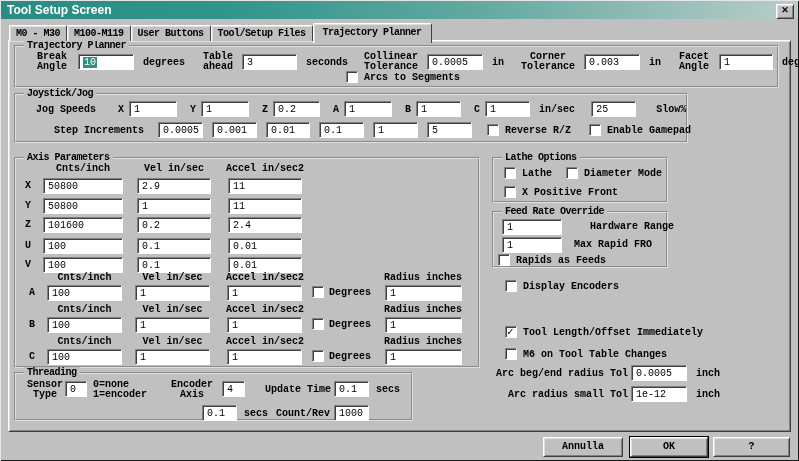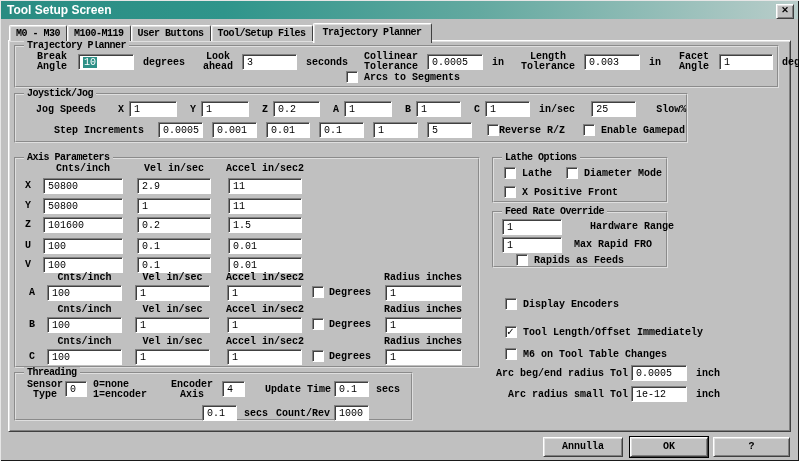--- a/index.html
+++ b/index.html
@@ -84,27 +84,27 @@
   </div>
 
   <div class="tabpage"></div>
 
   <div class="g" style="left:14px;top:45px;width:765px;height:43px;">
     <div class="leg">Trajectory Planner</div>
     <div class="row" style="left:14px;top:5px;">
       <span class="l2" style="width:44px;"><span>Break</span><br><span>Angle</span></span>
       <span class="fld" style="width:56px;margin-left:4px;"><span class="sel">10</span></span>
       <span class="lbl" style="margin-left:9px;">degrees</span>
-      <span class="l2" style="width:38px;margin-left:14px;"><span>Look</span><br><span>ahead</span></span>
+      <span class="l2" style="width:38px;margin-left:14px;"><span>Table</span><br><span>ahead</span></span>
       <span class="fld" style="width:55px;margin-left:5px;">3</span>
       <span class="lbl" style="margin-left:9px;">seconds</span>
       <span class="l2" style="width:60px;margin-left:13px;"><span>Collinear</span><br><span>Tolerance</span></span>
       <span class="fld" style="width:56px;margin-left:6px;">0.0005</span>
       <span class="lbl" style="margin-left:9px;">in</span>
-      <span class="l2" style="width:60px;margin-left:14px;"><span>Length</span><br><span>Tolerance</span></span>
+      <span class="l2" style="width:60px;margin-left:14px;"><span>Corner</span><br><span>Tolerance</span></span>
       <span class="fld" style="width:56px;margin-left:6px;">0.003</span>
       <span class="lbl" style="margin-left:9px;">in</span>
       <span class="l2" style="width:38px;margin-left:14px;"><span>Facet</span><br><span>Angle</span></span>
       <span class="fld" style="width:54px;margin-left:6px;">1</span>
       <span class="lbl" style="margin-left:9px;">degrees</span>
     </div>
     <div class="cbrow" style="left:330px;top:24px;">
       <span class="cb"></span>
       <span class="lbl">Arcs to Segments</span>
     </div>
@@ -132,21 +132,21 @@
     </div>
     <div class="row" style="left:38px;top:27px;">
       <span class="lbl">Step Increments</span>
       <span class="fld" style="width:45px;margin-left:14px;">0.0005</span>
       <span class="fld" style="width:45px;margin-left:9px;">0.001</span>
       <span class="fld" style="width:44px;margin-left:9px;">0.01</span>
       <span class="fld" style="width:45px;margin-left:9px;">0.1</span>
       <span class="fld" style="width:45px;margin-left:9px;">1</span>
       <span class="fld" style="width:45px;margin-left:9px;">5</span>
       <span class="cb" style="margin-left:15px;"></span>
-      <span class="lbl" style="margin-left:0;">Reverse R/Z</span>
+      <span class="lbl" style="margin-left:6px;">Reverse R/Z</span>
       <span class="cb" style="margin-left:18px;"></span>
       <span class="lbl" style="margin-left:6px;">Enable Gamepad</span>
     </div>
   </div>
 
   <div class="g" style="left:14px;top:157px;width:466px;height:211px;">
     <div class="leg">Axis Parameters</div>
     <span class="lbl abs ctr" style="left:27px;top:4px;width:80px;">Cnts/inch</span>
     <span class="lbl abs ctr" style="left:121px;top:4px;width:74px;">Vel in/sec</span>
     <span class="lbl abs ctr" style="left:210px;top:4px;width:78px;">Accel in/sec2</span>
@@ -157,21 +157,21 @@
     <span class="fld abs" style="left:212px;top:19px;width:74px;">11</span>
 
     <span class="lbl abs" style="left:9px;top:41px;">Y</span>
     <span class="fld abs" style="left:27px;top:39px;width:80px;">50800</span>
     <span class="fld abs" style="left:121px;top:39px;width:74px;">1</span>
     <span class="fld abs" style="left:212px;top:39px;width:74px;">11</span>
 
     <span class="lbl abs" style="left:9px;top:60px;">Z</span>
     <span class="fld abs" style="left:27px;top:58px;width:80px;">101600</span>
     <span class="fld abs" style="left:121px;top:58px;width:74px;">0.2</span>
-    <span class="fld abs" style="left:212px;top:58px;width:74px;">1.5</span>
+    <span class="fld abs" style="left:212px;top:58px;width:74px;">2.4</span>
 
     <span class="lbl abs" style="left:9px;top:81px;">U</span>
     <span class="fld abs" style="left:27px;top:79px;width:80px;">100</span>
     <span class="fld abs" style="left:121px;top:79px;width:74px;">0.1</span>
     <span class="fld abs" style="left:212px;top:79px;width:74px;">0.01</span>
 
     <span class="lbl abs" style="left:9px;top:100px;">V</span>
     <span class="fld abs" style="left:27px;top:98px;width:80px;">100</span>
     <span class="fld abs" style="left:121px;top:98px;width:74px;">0.1</span>
     <span class="fld abs" style="left:212px;top:98px;width:74px;">0.01</span>
@@ -228,27 +228,27 @@
       <span class="lbl">X Positive Front</span>
     </div>
   </div>
 
   <div class="g" style="left:492px;top:211px;width:176px;height:57px;">
     <div class="leg">Feed Rate Override</div>
     <span class="fld abs" style="left:8px;top:6px;width:60px;">1</span>
     <span class="lbl abs" style="left:80px;top:8px;padding-left:16px;">Hardware Range</span>
     <span class="fld abs" style="left:8px;top:24px;width:60px;">1</span>
     <span class="lbl abs" style="left:80px;top:26px;">Max Rapid FRO</span>
-    <div class="cbrow" style="left:22px;top:41px;">
+    <div class="cbrow" style="left:4px;top:41px;">
       <span class="cb"></span>
       <span class="lbl">Rapids as Feeds</span>
     </div>
   </div>
 
-  <div class="cbrow" style="left:505px;top:298px;">
+  <div class="cbrow" style="left:505px;top:280px;">
     <span class="cb"></span>
     <span class="lbl">Display Encoders</span>
   </div>
   <div class="cbrow" style="left:505px;top:326px;">
     <span class="cb checked"></span>
     <span class="lbl">Tool Length/Offset Immediately</span>
   </div>
   <div class="cbrow" style="left:505px;top:348px;">
     <span class="cb"></span>
     <span class="lbl">M6 on Tool Table Changes</span>

